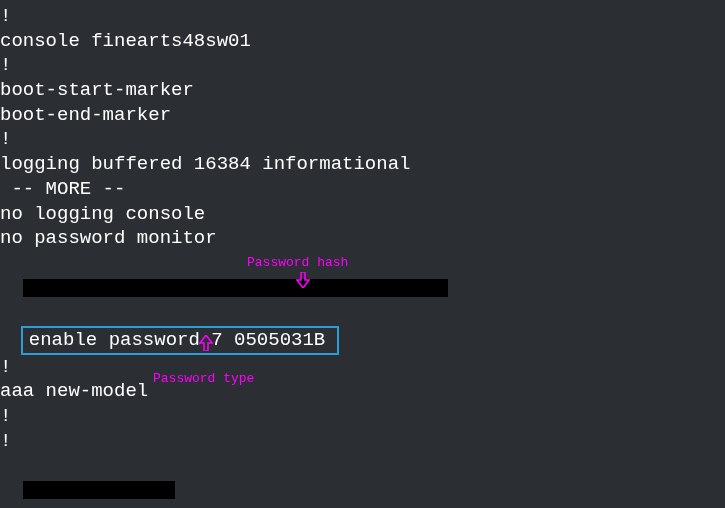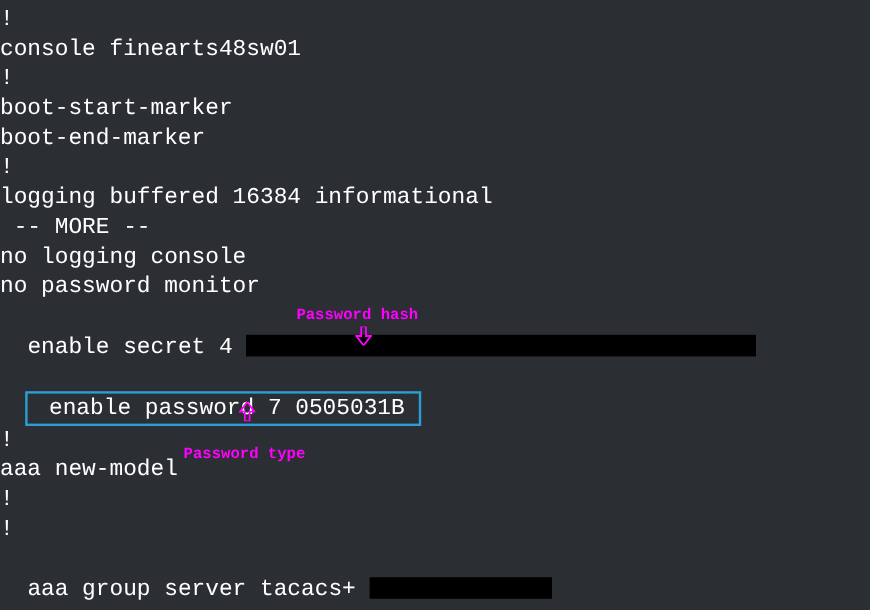--- a/index.html
+++ b/index.html
@@ -23,27 +23,27 @@
       display: inline-block;
       background: #000000;
       position: relative;
       top: 3px;
       height: 18px;
     }
     .highlighted-line {
       display: inline-block;
       border: 2px solid #2a9fd6;
       margin-left: -2px;
-      padding-left: 18px;
+      padding-left: 6px;
     }
     .annotation {
       position: absolute;
       color: #ff00ff;
       font-size: 13px;
-      font-weight: bold;
+      font-weight: normal;
       z-index: 10;
     }
     .arrow {
       position: absolute;
       color: #ff00ff;
       z-index: 10;
     }
     .arrow svg { display: block; }
   </style>
 </head>
@@ -54,34 +54,34 @@
 <div class="line">!</div>
 <div class="line">boot-start-marker</div>
 <div class="line">boot-end-marker</div>
 <div class="line">!</div>
 <div class="line">logging buffered 16384 informational</div>
 <div class="line"> -- MORE --</div>
 <div class="line">no logging console</div>
 <div class="line">no password monitor</div>
 
 <div class="line">
-  <span>enable secret 4 </span><span class="redacted" style="width:425px"></span>
+  <span class="redacted" style="width:425px"></span>
 </div>
 
 <div class="line">
   <span class="highlighted-line">enable password 7 0505031B </span>
 </div>
 
 <div class="line">!</div>
 <div class="line">aaa new-model</div>
 <div class="line">!</div>
 <div class="line">!</div>
 
 <div class="line">
-  <span>aaa group server tacacs+ </span><span class="redacted" style="width:152px"></span>
+  <span class="redacted" style="width:152px"></span>
 </div>
 
 <div class="line">
   
 </div>
 
 <div class="annotation" style="left: 247px; top: 255px;">Password hash</div>
 
 <div class="arrow" style="left: 296px; top: 272px;">
   <svg width="14" height="16" viewBox="0 0 14 16">

